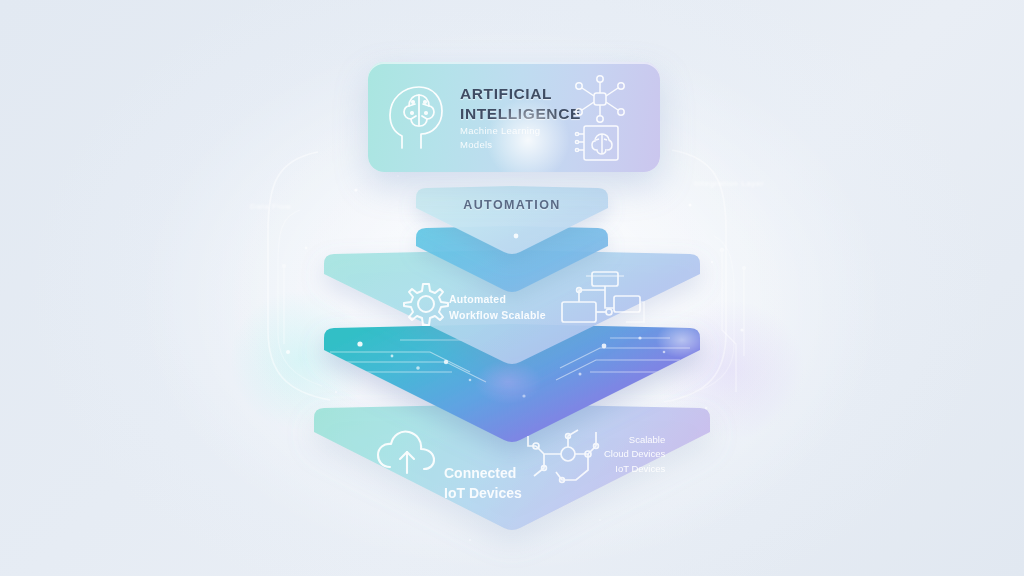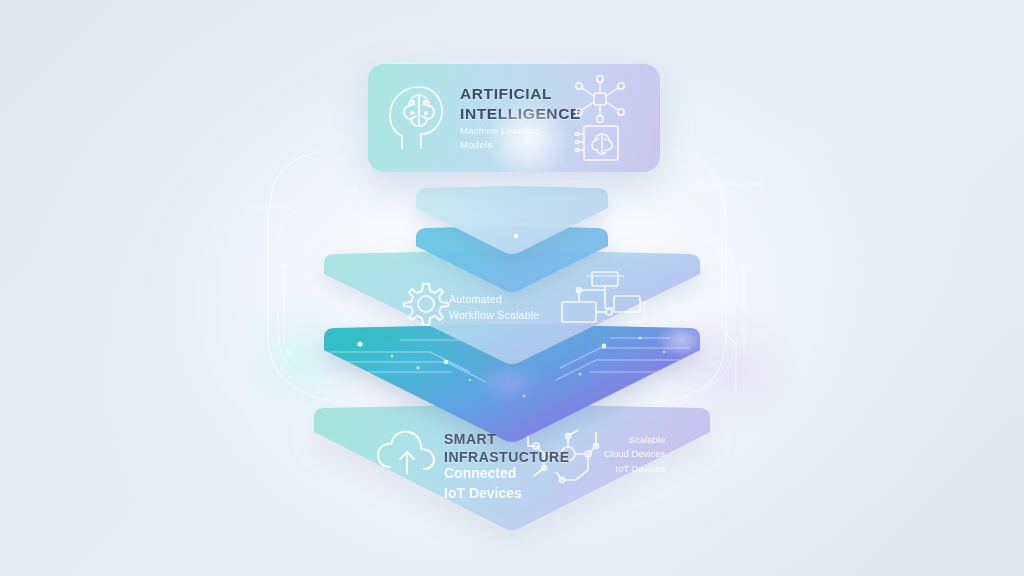--- a/index.html
+++ b/index.html
@@ -45,21 +45,21 @@
   
   #automation-label{
     position:absolute;left:0;right:0;top:198px;text-align:center;
     font-size:12.5px;font-weight:600;letter-spacing:1.4px;color:#5a6a86;
     z-index:9;text-shadow:0 1px 1px rgba(255,255,255,0.55);
   }
 
   
   .wf-title{
     position:absolute;left:449px;top:292px;
-    font-size:10.5px;font-weight:400;line-height:1.5;letter-spacing:0.25px;
+    font-size:10.5px;font-weight:700;line-height:1.5;letter-spacing:0.25px;
     color:rgba(255,255,255,0.92);filter:blur(0.35px);z-index:9;
   }
 
   
   .base-title{
     position:absolute;left:444px;top:430px;
     font-size:14px;font-weight:700;line-height:1.3;letter-spacing:0.5px;
     color:#4a5870;z-index:9;text-shadow:0 1px 1px rgba(255,255,255,0.5);
   }
   .base-sub{
@@ -186,24 +186,20 @@
       <path d="M46 23 L 46 12 L 56 6"></path>
       <circle cx="14" cy="22" r="3"></circle>
       <circle cx="22" cy="44" r="2.4"></circle>
       <circle cx="66" cy="30" r="3"></circle>
       <circle cx="74" cy="22" r="2.4"></circle>
       <circle cx="46" cy="12" r="2.4"></circle>
       <circle cx="40" cy="56" r="2.4"></circle>
     </g>
   </svg>
 
-  <div class="base-title">
-    <div>SMART</div>
-    <div>INFRASTUCTURE</div>
-  </div>
   <div class="base-sub">
     <div>Connected</div>
     <div>IoT Devices</div>
   </div>
   <div class="base-right">
     <div>Scalable</div>
     <div>Cloud Devices</div>
     <div>IoT Devices</div>
   </div>
 
@@ -319,20 +315,21 @@
     <g filter="url(#softShadowAuto)">
       <path d="M512 226 L 598 228 Q 608 228 608 238 L 608 246 L 520 290 Q 512 294 504 290 L 416 246 L 416 238 Q 416 228 426 228 Z" fill="url(#gAutoDeep)" opacity="0.9"></path>
     </g>
 
     <g filter="url(#softShadowAuto)">
       <path d="M512 186 L 598 188 Q 608 188 608 198 L 608 208 L 520 252 Q 512 256 504 252 L 416 208 L 416 198 Q 416 188 426 188 Z" fill="url(#gAuto)" opacity="0.95"></path>
     </g>
     <circle cx="516" cy="236" r="2.4" fill="#ffffff" opacity="0.85"></circle>
   </svg>
 
+  <div id="automation-label">AUTOMATION</div>
 
   <div id="ai-card">
     <svg class="layer-icon" style="left:18px;top:20px;" width="60" height="70" viewBox="0 0 60 70">
       <g stroke="#ffffff" stroke-width="1.7" fill="none" stroke-linecap="round" stroke-linejoin="round" opacity="0.95">
         <path d="M16 66 L 16 54 C 8 50 4 42 4 33 C 4 17 17 5 33 5 C 47 5 56 16 56 29 C 56 42 47 52 35 52 L 35 66"></path>
         <path d="M33 13 C 27 13 23 18 23 24 C 20 24 18 27 18 30 C 18 34 21 37 25 37 C 25 41 28 44 32 44"></path>
         <path d="M33 13 C 39 13 43 18 43 24 C 46 24 48 27 48 30 C 48 34 45 37 41 37 C 41 41 38 44 34 44"></path>
         <path d="M33 13 L 33 44"></path>
         <path d="M23 24 L 29 22"></path>
           <path d="M43 24 L 37 22"></path>

